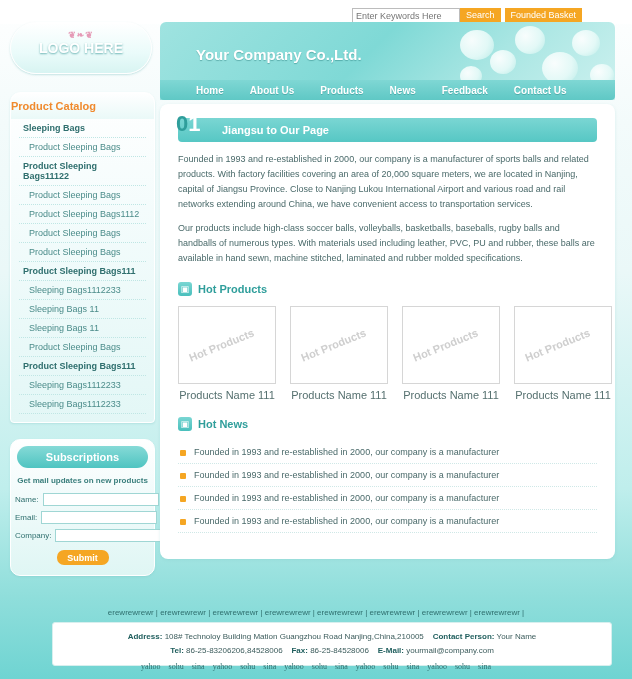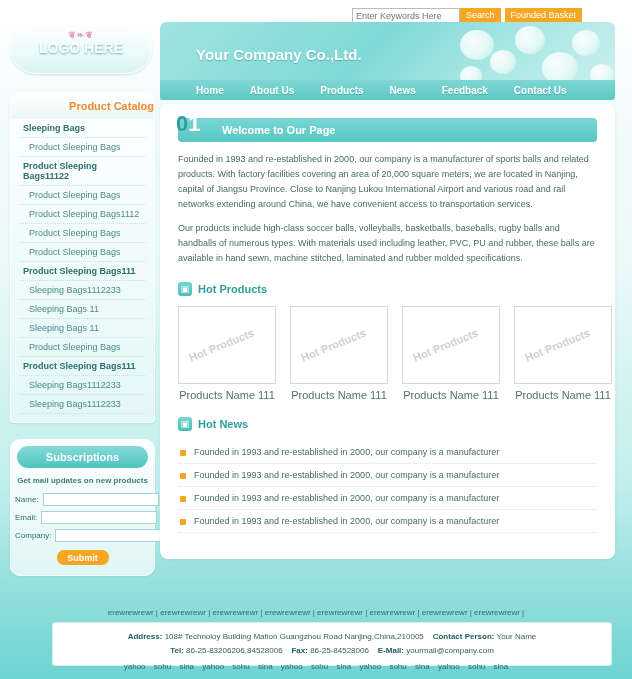--- a/index.html
+++ b/index.html
@@ -91,21 +91,21 @@
   }
   .catalog {
     margin-top: 18px; width: 145px;
     background: linear-gradient(180deg,#ffffff 0%, #f4fcfc 35%, #e3f7f6 100%);
     border: 1px solid #ffffff;
     border-radius: 10px 10px 4px 4px;
     padding-bottom: 8px;
     box-shadow: 0 1px 2px rgba(120,190,190,.3);
   }
   .catalog-title {
-    height: 26px; line-height: 26px; text-align: right;
+    height: 26px; line-height: 26px; text-align: left;
     color: #f08a2e; font-weight: bold; font-size: 11px;
     background: linear-gradient(180deg,#ffffff 0%, #eaf9f8 100%);
     border-radius: 10px 10px 0 0;
   }
   .cat-list { list-style: none; margin: 0; padding: 0 8px; }
   .cat-list li {
     font-size: 9px; color: #3b7f7d; padding: 4px 2px 4px 4px;
     border-bottom: 1px dotted #bfe6e4;
   }
   .cat-list li.top {
@@ -189,21 +189,21 @@
   }
   .footlinks a { color: #2f6f6e; text-decoration: none; }
   .footbox {
     position: absolute; left: 52px; top: 622px; width: 560px;
     background: #ffffff; border: 1px solid #d7efee; border-radius: 3px;
     padding: 7px 10px; text-align: center; font-size: 8px; color: #3c5c5c; line-height: 14px;
   }
   .footbox b { color: #1f5e5d; }
   .botlinks {
     position: absolute; left: 0; top: 662px; width: 632px; text-align: center;
-    font-size: 8px; color: #2f6f6e;
+    font-size: 8px; color: #2f6f6e; font-family: Liberation Serif, serif;
   }
   .botlinks a { color: #2f6f6e; text-decoration: none; margin: 0 3px; }
 </style>
 </head>
 <body>
 
 <div id="page">
 
   <div class="topbar">
     <div class="search-wrap">
@@ -276,21 +276,21 @@
         <label>Company:</label>
         <input type="text" value="" style="">
       </div>
       <button class="submit-btn">Submit</button>
     </div>
   </div>
 
   <div class="main">
     <div class="welcome-bar">
       <span class="zero-one"><span>0</span><span class="one">1</span></span>
-      <span>Welcome to Our Page</span>
+      <span>Jiangsu to Our Page</span>
     </div>
 
     <div class="intro">
       <p>Founded in 1993 and re-established in 2000, our company is a manufacturer of sports balls and related products. With factory facilities covering an area of 20,000 square meters, we are located in Nanjing, capital of Jiangsu Province. Close to Nanjing Lukou International Airport and various road and rail networks extending around China, we have convenient access to transportation services.</p>
       <p>Our products include high-class soccer balls, volleyballs, basketballs, baseballs, rugby balls and handballs of numerous types. With materials used including leather, PVC, PU and rubber, these balls are available in hand sewn, machine stitched, laminated and rubber molded specifications.</p>
     </div>
 
     <div class="sec-head">
       <span class="sec-ico">▣</span>
       <span class="sec-title">Hot Products</span>

